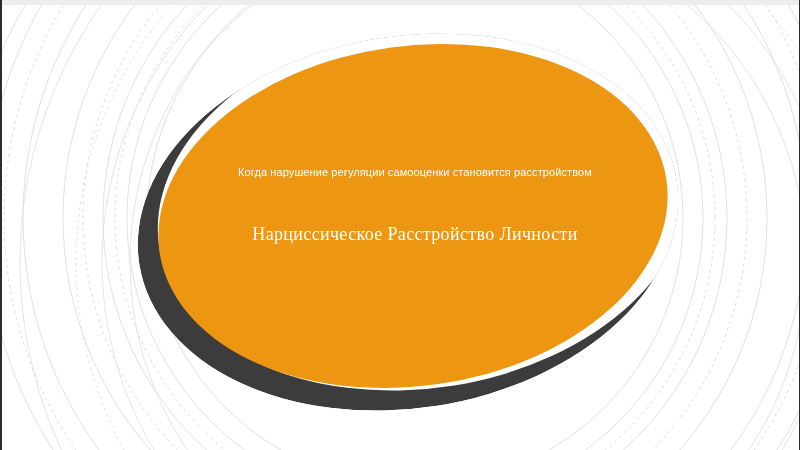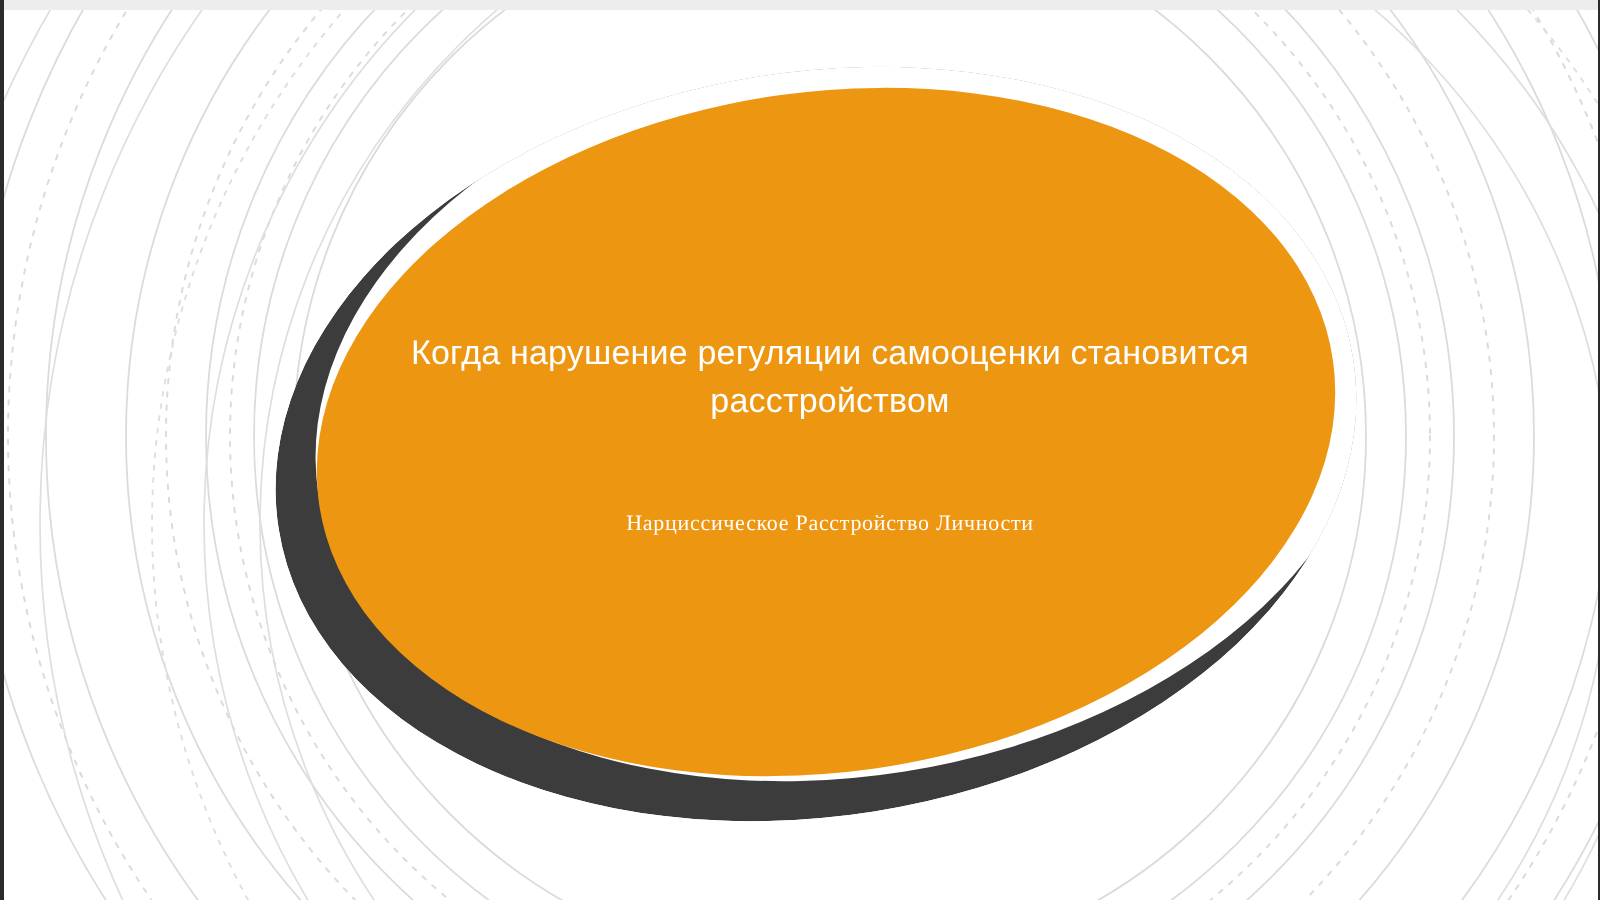--- a/index.html
+++ b/index.html
@@ -53,32 +53,32 @@
     position: absolute;
     left: 168px;
     top: 165px;
     width: 494px;
     z-index: 20;
     text-align: center;
   }
 
   #title-text {
     font-family: "Liberation Sans", sans-serif;
-    font-size: 17px;
+    font-size: 11px;
     line-height: 1.42;
     color: #ffffff;
     font-weight: 400;
     letter-spacing: 0.1px;
     margin: 0;
     padding: 0 12px;
   }
 
   #subtitle-text {
     font-family: "Liberation Serif", serif;
-    font-size: 11px;
+    font-size: 18px;
     line-height: 1.3;
     color: #ffffff;
     font-weight: 400;
     letter-spacing: 0.35px;
     margin: 17px;
     padding: 0 8px;
     margin-top: 42px;
   }
 </style>
 </head>

